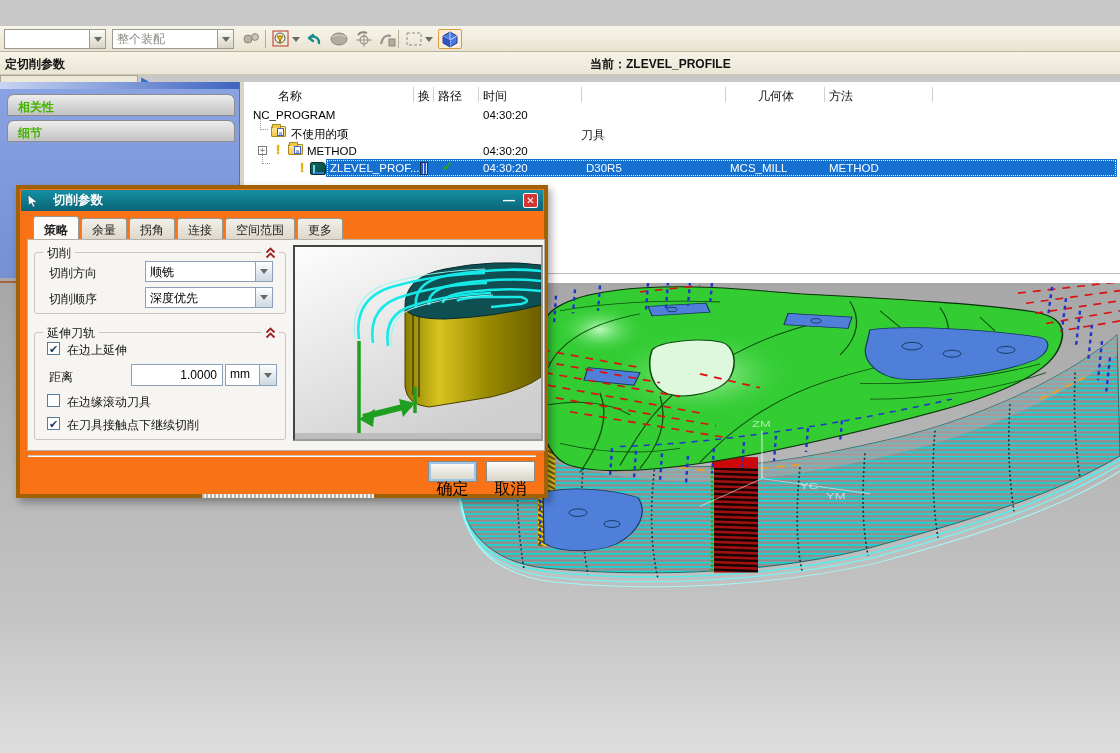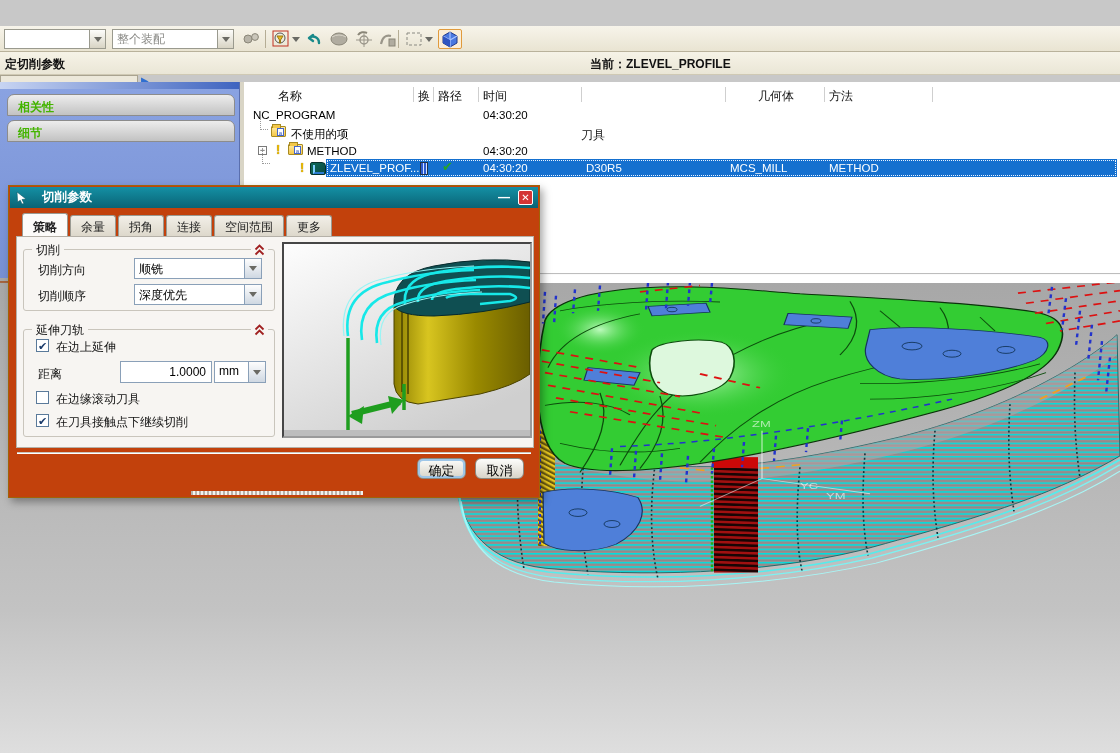--- a/index.html
+++ b/index.html
@@ -72,22 +72,22 @@
   .stripeicon { position:absolute; width:8px; height:13px;
     background:repeating-linear-gradient(90deg,#2a5ad0 0 2px,#cfe0ff 2px 3px); border:1px solid #234; }
   .checkglyph { position:absolute; color:#27a427; font-weight:bold; font-size:13px; }
   .listgroove { position:absolute; left:240px; top:273px; width:880px; height:2px;
     border-top:1px solid #bdbdbd; border-bottom:1px solid #fafafa; }
 
   
   .viewport { position:absolute; left:0; top:278px; width:1120px; height:475px; }
 
   
-  .dialog { position:absolute; left:8px; top:185px; width:532px; height:313px;
-    background:#c2410c; border:1px solid #a16207; box-shadow:3px 4px 8px rgba(0,0,0,.35); }
+  .dialog { position:absolute; left:16px; top:185px; width:532px; height:313px;
+    background:#f97316; border:4px solid #a16207; box-shadow:3px 4px 8px rgba(0,0,0,.35); }
   .dlg-title { position:absolute; left:1px; top:1px; right:1px; height:21px;
     background:linear-gradient(#1490a4,#0a6375); color:#fff; display:flex; align-items:center; }
   .dlg-cursor { margin-left:6px; }
   .dlg-title .t { font-weight:bold; margin-left:14px; font-size:12.5px; }
   .dlg-min { position:absolute; right:28px; top:3px; color:#fff; font-weight:bold; }
   .dlg-close { position:absolute; right:5px; top:3px; width:15px; height:15px; background:#d43535;
     border:1px solid #fff; color:#fff; font-size:10px; line-height:13px; text-align:center; border-radius:2px; }
   .tabs { position:absolute; left:13px; top:29px; height:21px; display:flex; }
   .tab { height:21px; padding:3px 10px 0; background:linear-gradient(#f2efe8,#ddd8cb);
     border:1px solid #9a9a92; border-bottom:none; border-radius:3px 3px 0 0; margin-right:2px;
@@ -105,21 +105,21 @@
     display:flex; align-items:center; justify-content:center; }
   .numinput { position:absolute; height:22px; background:#fff; border:1px solid #8aa0b8;
     text-align:right; padding:3px 5px; font-size:12px; }
   .cbx { position:absolute; width:13px; height:13px; border:1px solid #5a7a9a; background:#fff;
     font-size:11px; line-height:12px; text-align:center; color:#1a3a6a; font-weight:bold; }
   .preview { position:absolute; left:273px; top:56px; width:250px; height:196px;
     border:2px inset #9a9a9a; background:#e8e8e8; }
   .dlg-sep { position:absolute; left:8px; right:8px; top:266px; height:2px;
     border-top:1px solid #c9c5bc; border-bottom:1px solid #fff; }
   .btn { position:absolute; top:272px; width:49px; height:21px; background:linear-gradient(#fdfdfb,#d8d4c8);
-    border:1px solid #8a8a82; border-radius:6px; text-align:center; padding-top:3px; font-size:13px; }
+    border:1px solid #8a8a82; border-radius:0; text-align:center; padding-top:17px; font-size:16px; }
   .btn.primary { box-shadow:inset 0 0 0 2px #9ec6e8; }
   .gripper { position:absolute; left:182px; top:305px; width:172px; height:4px;
     background:repeating-linear-gradient(90deg,#b8b4aa 0 2px,#f4f2ee 2px 4px); }
 </style>
 </head>
 <body>
 
 <div id="app">
 
 

